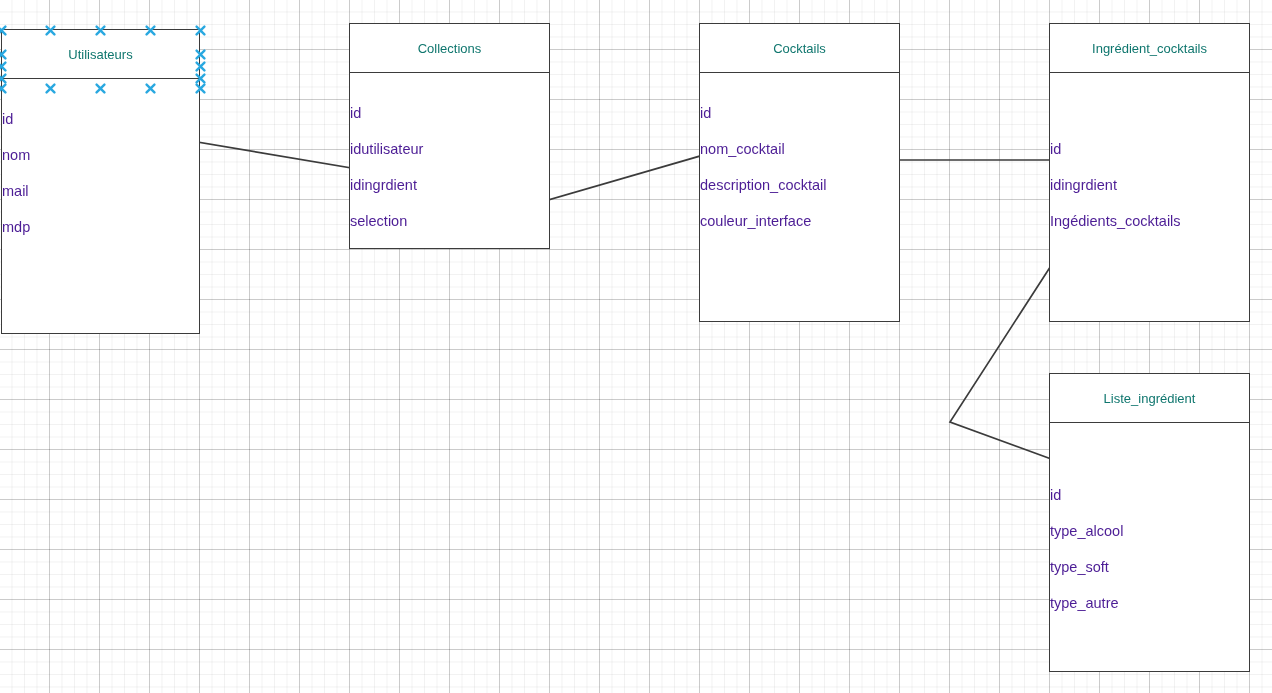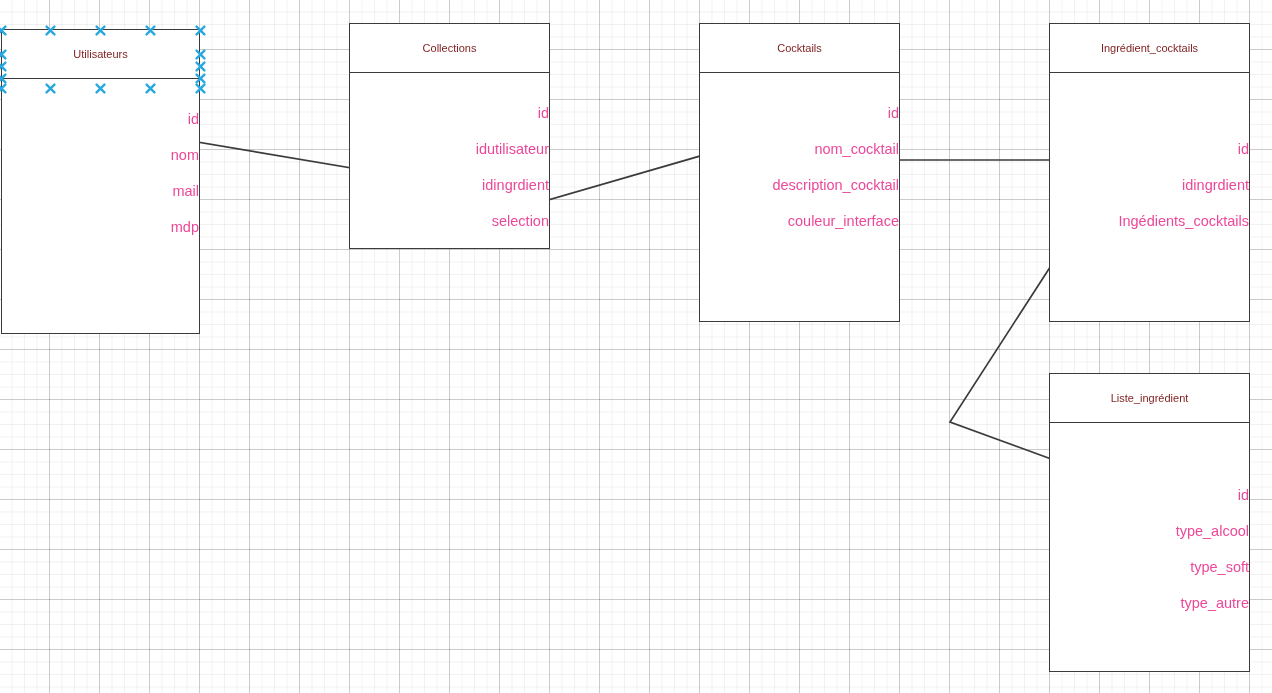--- a/index.html
+++ b/index.html
@@ -37,33 +37,33 @@
   }
   .entity-header {
     box-sizing: border-box;
     height: 49px;
     border-bottom: 1.6px solid #3b3b3b;
     display: flex;
     align-items: center;
     justify-content: center;
   }
   .entity-title {
-    font-size: 11px;
-    color: #7f1d1d;
+    font-size: 13px;
+    color: #0f766e;
     text-align: center;
     line-height: 1;
   }
   .entity-body {
     position: relative;
     padding-top: 22px;
   }
   .field {
     font-size: 14.5px;
-    color: #ec4899;
-    text-align: right;
+    color: #4c1d95;
+    text-align: left;
     height: 36px;
     line-height: 36px;
     white-space: nowrap;
   }
   .handles {
     position: absolute;
     left: 0; top: 0;
     pointer-events: none;
   }
   .handle {

